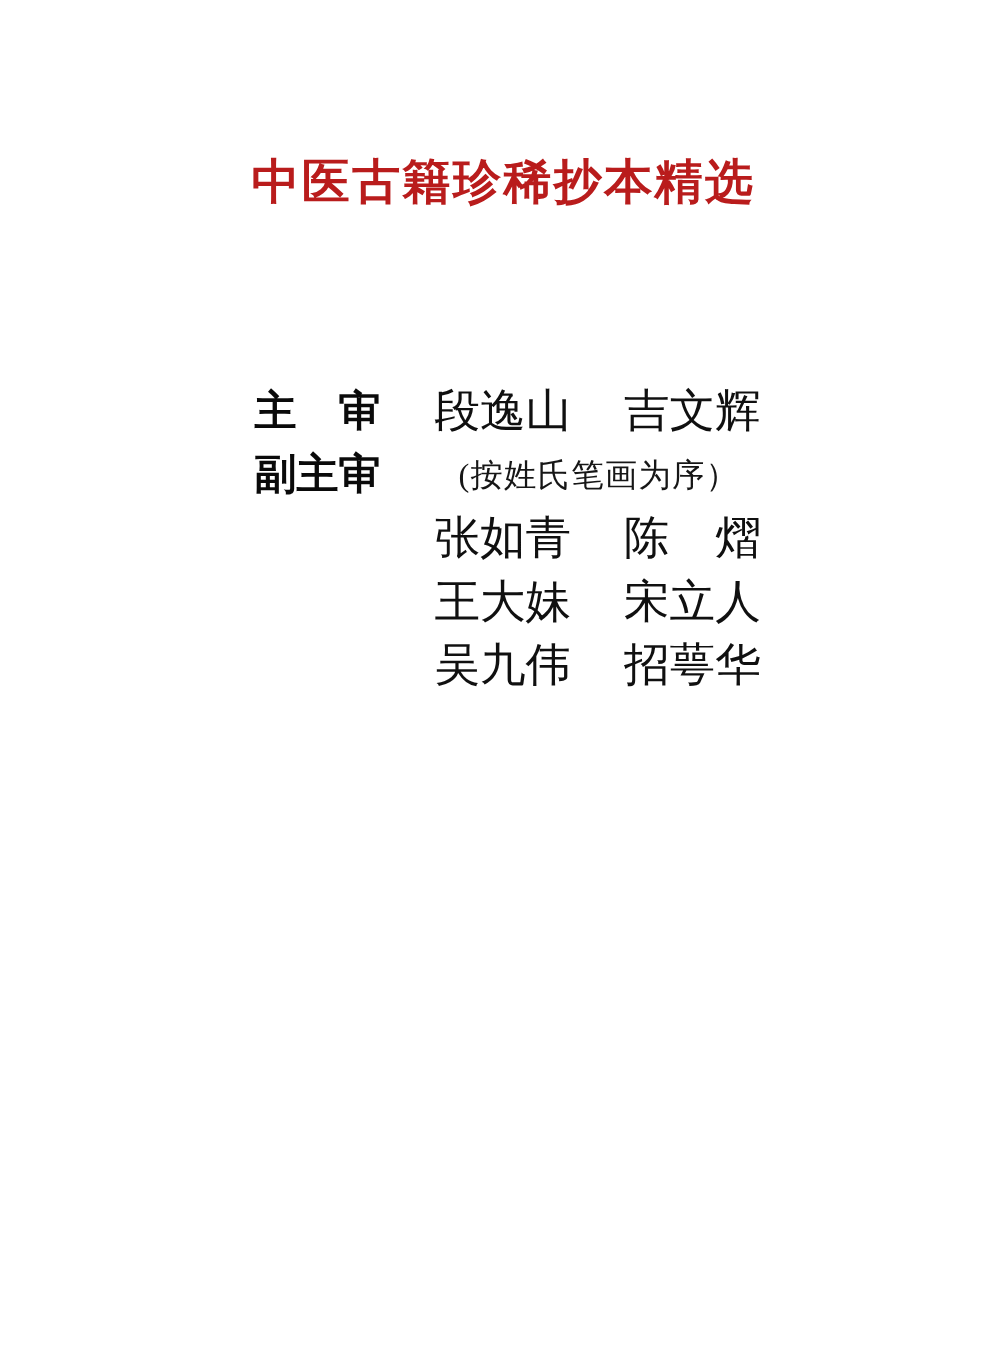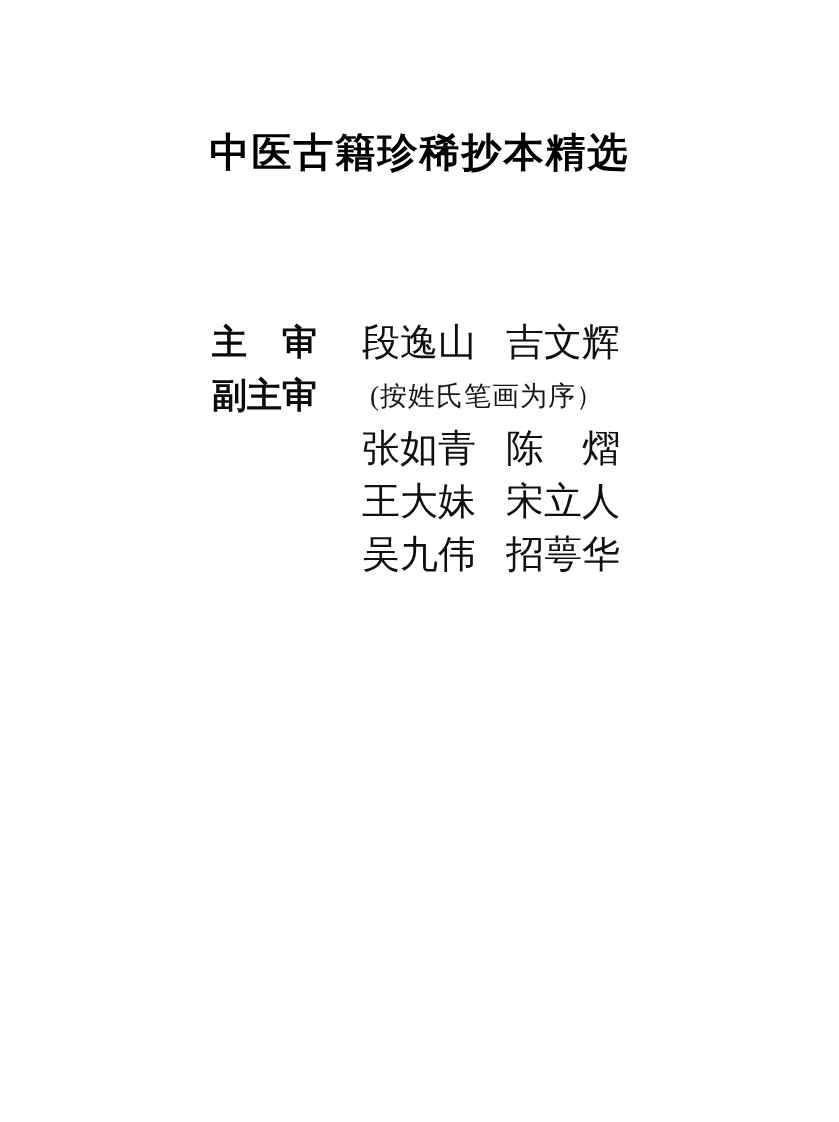--- a/index.html
+++ b/index.html
@@ -20,21 +20,21 @@
     position: absolute;
     top: 128px;
     left: 0;
     width: 100%;
     text-align: center;
     font-family: "Liberation Sans", "DejaVu Sans", sans-serif;
     font-weight: 700;
     font-size: 40px;
     letter-spacing: 2px;
     line-height: 48px;
-    color: #000000;
+    color: #b91c1c;
     white-space: nowrap;
   }
   .credits {
     position: absolute;
     top: 316px;
     left: 212px;
   }
   .row {
     display: flex;
     align-items: center;
@@ -52,29 +52,30 @@
     flex: 0 0 auto;
   }
   .name {
     display: inline-block;
     width: 114px;
     font-size: 38px;
     color: #101010;
     flex: 0 0 auto;
   }
   .name.second {
-    margin-left: 30px;
+    margin-left: 44px;
   }
   .sort-note {
     display: inline-block;
     padding-left: 8px;
     font-size: 27px;
     letter-spacing: 1px;
     color: #161616;
     flex: 0 0 auto;
+    margin-left: 12px;
   }
 </style>
 </head>
 <body>
 
 <div class="page">
 
   <div class="book-title">中医古籍珍稀抄本精选</div>
 
   <div class="credits">

